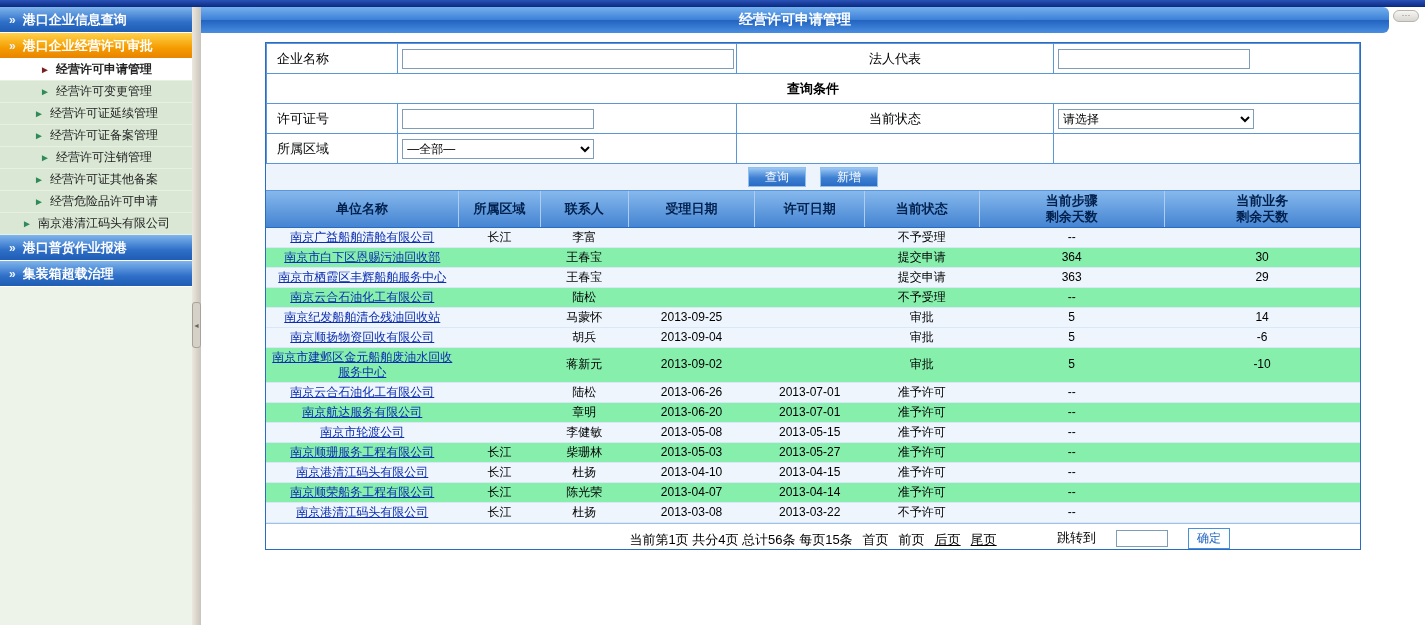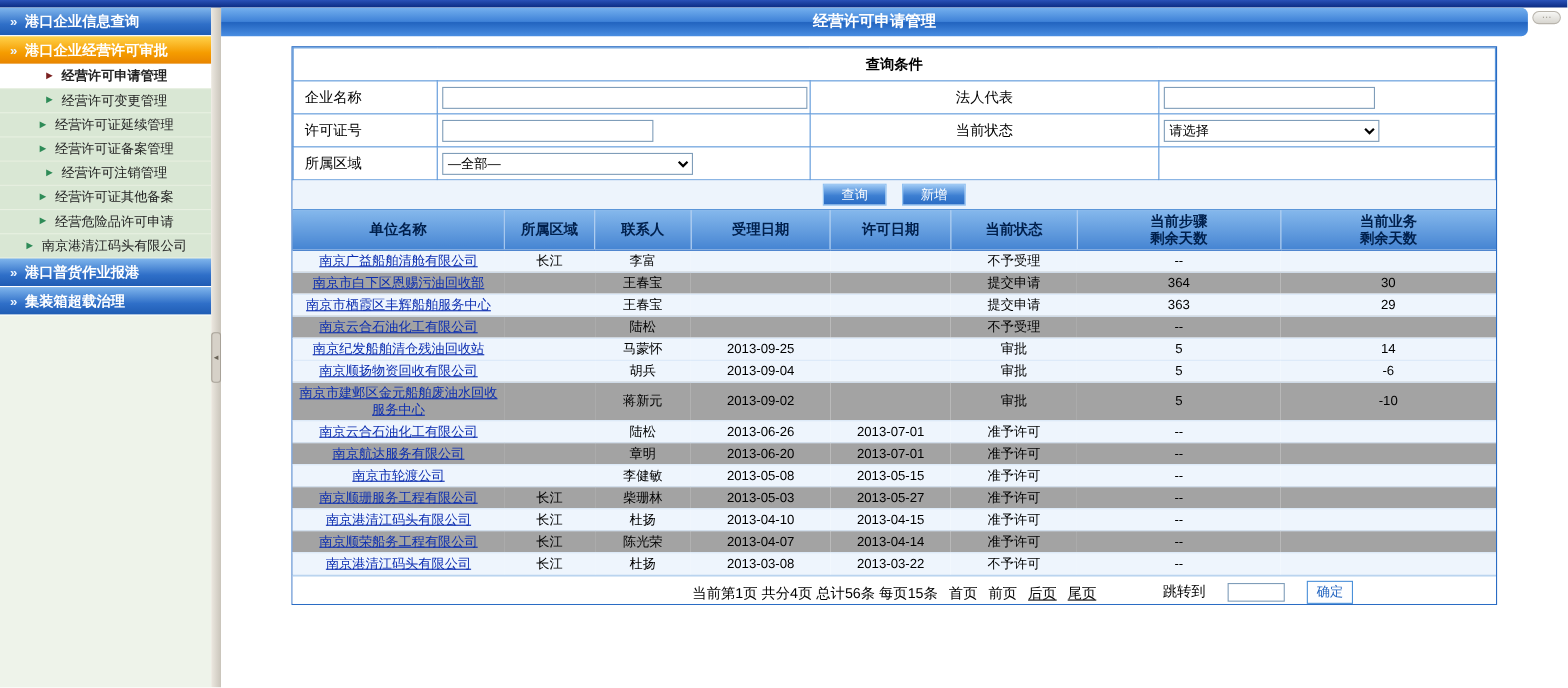--- a/index.html
+++ b/index.html
@@ -46,37 +46,37 @@
   .query-table{table-layout:fixed}
   .query-table td{border:1px solid #5b96d9;background:#fff;height:30px}
   .q-title{background:#d9e9fa;text-align:center;font-weight:bold;font-size:13px;height:24px}
   .q-label{padding-left:10px;font-size:13px}
   .q-label-r{text-align:center;font-size:13px}
   .q-cell{padding-left:4px}
   input[type=text]{height:20px;border:1px solid #7f9db9;padding:0 3px;font-size:12px;background:#fff}
   .inp-wide{width:332px}
   .inp-med{width:192px}
   select{width:196px;height:20px;border:1px solid #7f9db9;font-size:12px;background:#fff}
-  .sel-med{width:228px}
+  .sel-med{width:192px}
 
   
   .btn-row{height:27px;background:#edf4fc;display:flex;align-items:center;justify-content:center;gap:14px;
     border-bottom:1px solid #5b96d9}
   .btn{min-width:58px;height:20px;border:1px solid #8fc0f0;border-radius:0;
     background:linear-gradient(#9cc8f4,#3d7fd2 55%,#2a6cc4);color:#fff;font-size:12px;line-height:18px;
     text-align:center;cursor:pointer;padding:0 12px;font-family:inherit}
 
   
   .grid{table-layout:fixed}
   .grid th{background:linear-gradient(#85b8ec,#4584d2);color:#00204d;font-weight:bold;font-size:13px;
     height:36px;border-right:1px solid #aecdf0;border-bottom:1px solid #2a6cc4;white-space:pre-line;line-height:16px}
   .grid th:last-child{border-right:none}
   .grid td{text-align:center;padding:2px 3px;line-height:15px;border-bottom:1px solid #d9e8f8;font-size:12px;word-wrap:break-word}
   .grid tr.even td{background:#eef5fd}
-  .grid tr.odd td{background:#a3a3a3}
+  .grid tr.odd td{background:#86efac}
   .company-link{color:#0b2db0;text-decoration:underline;cursor:pointer}
 
   
   .pager{height:26px;background:#fff;border-top:1px solid #9fc2e8;display:flex;align-items:flex-end;
     justify-content:center;gap:10px;position:relative;font-size:13px}
   .pg-plain{cursor:pointer}
   .pg-link{text-decoration:underline;cursor:pointer}
   .jump{position:absolute;right:130px;display:flex;align-items:center;gap:20px}
   .jump input{width:52px;height:17px}
   .btn-confirm{border:1px solid #4a90d9;background:#fdfeff;color:#2264c0;font-size:12px;padding:1px 8px;
@@ -156,27 +156,27 @@
 
       <table class="query-table">
         <colgroup>
             <col style="width:12%">
             <col style="width:31%">
             <col style="width:29%">
             <col style="width:28%">
           </colgroup>
         <tbody>
             <tr>
-          <td colspan="4" class="q-title">查询条件</td>
-        </tr>
-        <tr>
           <td class="q-label">企业名称</td>
           <td class="q-cell"><input type="text" class="inp-wide" style=""></td>
           <td class="q-label-r">法人代表</td>
           <td class="q-cell"><input type="text" class="inp-med" style=""></td>
+        </tr>
+        <tr>
+          <td colspan="4" class="q-title">查询条件</td>
         </tr>
         <tr>
           <td class="q-label">许可证号</td>
           <td class="q-cell"><input type="text" class="inp-med" style=""></td>
           <td class="q-label-r">当前状态</td>
           <td class="q-cell"><select><option>请选择</option></select></td>
         </tr>
         <tr>
           <td class="q-label">所属区域</td>
           <td class="q-cell"><select class="sel-med"><option>—全部—</option></select></td>

